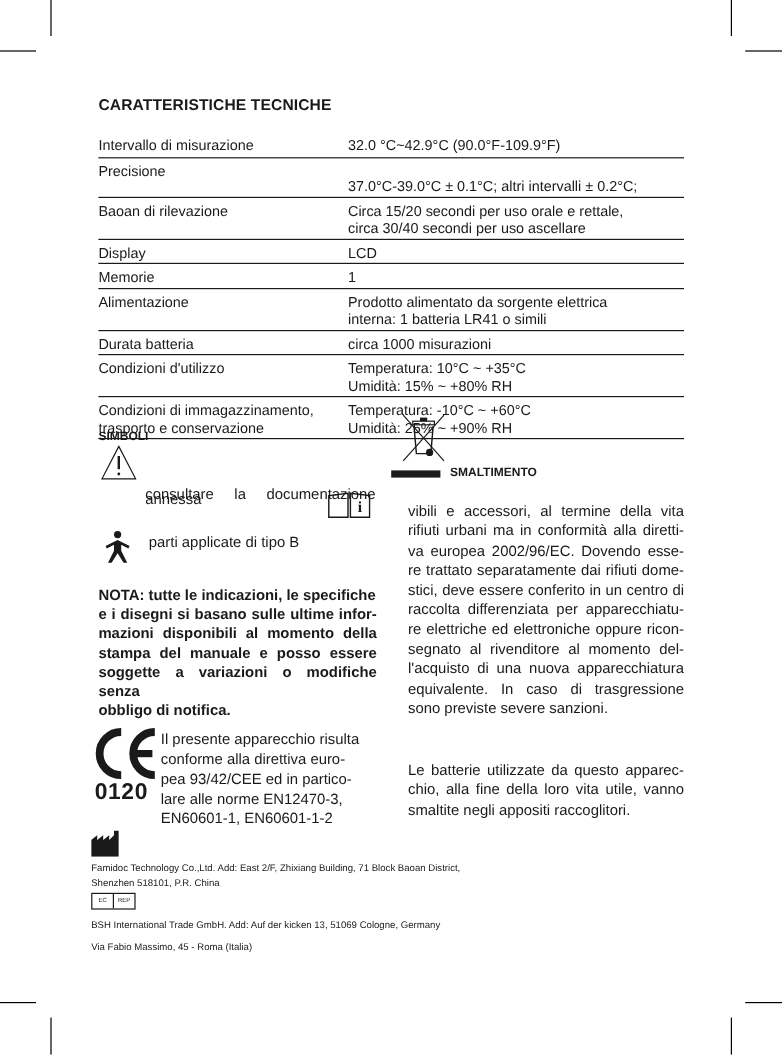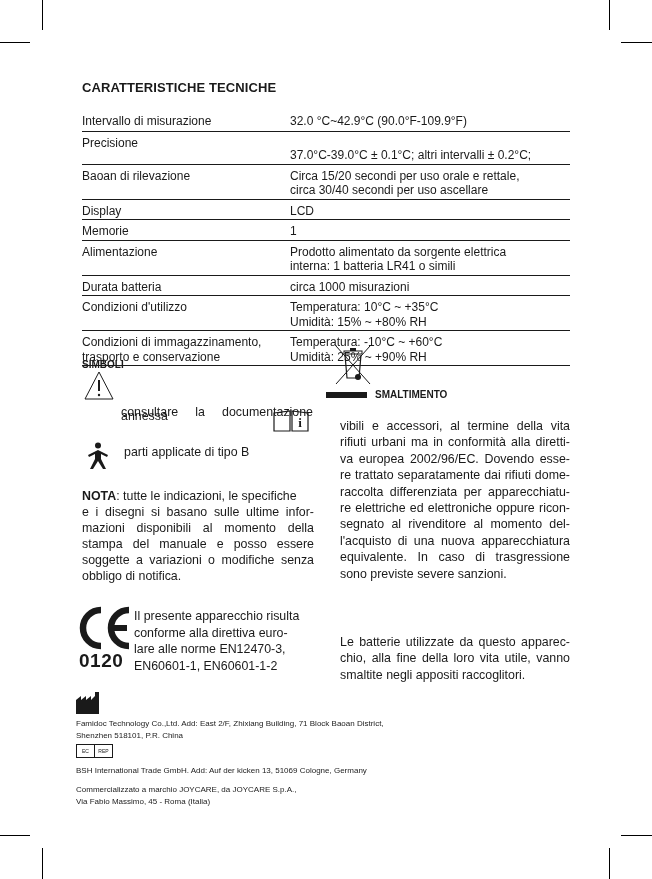--- a/index.html
+++ b/index.html
@@ -104,58 +104,60 @@
   <path d="M19,1 L35,3 L35,21 L19,21 Z" fill="none" stroke="#1a1a1a" stroke-width="1.2"></path>
   <text x="27" y="17" font-size="13" font-weight="bold" text-anchor="middle" font-family="Liberation Serif, serif" fill="#1a1a1a">i</text>
 </svg>
 
 <svg class="icon" style="left:87px;top:442px;" width="22" height="28" viewBox="0 0 22 28">
   <circle cx="11" cy="3.5" r="3" fill="#1a1a1a"></circle>
   <path d="M1,13 L11,8 L21,13 L20,15 L14,12 L14,17 L19,27 L16,27 L11,19 L6,27 L3,27 L8,17 L8,12 L2,15 Z" fill="#1a1a1a"></path>
 </svg>
 <div class="sect" style="left:124px;top:444px;">parti applicate di tipo B</div>
 
-<div class="sect just" style="left:82px;top:488px;width:232px;">
+<div class="sect just" style="left:82px;top:488px;width:232px;font-weight:bold;">
   <div><b>NOTA</b><span>: tutte le indicazioni, le specifiche</span></div>
   <div class="jl" style="text-align-last:justify">e i disegni si basano sulle ultime infor-</div>
   <div style="text-align:justify;text-align-last:justify">mazioni disponibili al momento della</div>
   <div style="text-align:justify;text-align-last:justify">stampa del manuale e posso essere</div>
   <div style="text-align:justify;text-align-last:justify">soggette a variazioni o modifiche senza</div>
   <div>obbligo di notifica.</div>
 </div>
 
 <svg class="icon" style="left:77px;top:606px;" width="56" height="44" viewBox="0 0 56 44">
   <path d="M24,4 A18,18 0 1,0 24,40" fill="none" stroke="#1a1a1a" stroke-width="6.5"></path>
   <path d="M52,4 A18,18 0 1,0 52,40" fill="none" stroke="#1a1a1a" stroke-width="6.5"></path>
   <rect x="33" y="19" width="17" height="6" fill="#1a1a1a"></rect>
 </svg>
 <div class="sect" style="left:79px;top:650px;font-size:19px;font-weight:bold;letter-spacing:0.5px;line-height:22px;">0120</div>
 <div class="sect" style="left:134px;top:608px;line-height:16.6px;">
   <div>Il presente apparecchio risulta</div>
   <div>conforme alla direttiva euro-</div>
+  <div>pea 93/42/CEE ed in partico-</div>
   <div>lare alle norme EN12470-3,</div>
   <div>EN60601-1, EN60601-1-2</div>
 </div>
 
 <svg class="icon" style="left:333px;top:344px;" width="40" height="42" viewBox="0 0 40 42">
   <line x1="3" y1="2" x2="37" y2="40" stroke="#1a1a1a" stroke-width="1"></line>
   <line x1="37" y1="2" x2="3" y2="40" stroke="#1a1a1a" stroke-width="1"></line>
   <rect x="11" y="7" width="18" height="3" fill="none" stroke="#1a1a1a" stroke-width="1"></rect>
   <rect x="17" y="4" width="6" height="3" fill="#1a1a1a"></rect>
   <path d="M12,11 L14,34 L26,34 L28,11" fill="none" stroke="#1a1a1a" stroke-width="1.2"></path>
   <circle cx="25" cy="33" r="3" fill="#1a1a1a"></circle>
 </svg>
 <div class="icon" style="left:326px;top:392px;width:41px;height:6px;background:#1a1a1a;"></div>
 <div class="sect sect-title" style="left:375px;top:387px;">SMALTIMENTO</div>
 
 <div class="sect" style="left:340px;top:418px;width:230px;line-height:16.4px;">
   <div style="text-align:justify;text-align-last:justify">vibili e accessori, al termine della vita</div>
   <div style="text-align:justify;text-align-last:justify">rifiuti urbani ma in conformità alla diretti-</div>
   <div style="text-align:justify;text-align-last:justify">va europea 2002/96/EC. Dovendo esse-</div>
   <div style="text-align:justify;text-align-last:justify">re trattato separatamente dai rifiuti dome-</div>
+  <div style="text-align:justify;text-align-last:justify">stici, deve essere conferito in un centro di</div>
   <div style="text-align:justify;text-align-last:justify">raccolta differenziata per apparecchiatu-</div>
   <div style="text-align:justify;text-align-last:justify">re elettriche ed elettroniche oppure ricon-</div>
   <div style="text-align:justify;text-align-last:justify">segnato al rivenditore al momento del-</div>
   <div style="text-align:justify;text-align-last:justify">l'acquisto di una nuova apparecchiatura</div>
   <div style="text-align:justify;text-align-last:justify">equivalente. In caso di trasgressione</div>
   <div>sono previste severe  sanzioni.</div>
 </div>
 
 <div class="sect" style="left:340px;top:634px;width:230px;line-height:16.4px;">
   <div style="text-align:justify;text-align-last:justify">Le batterie utilizzate da questo apparec-</div>
@@ -171,15 +173,14 @@
   <div>Shenzhen 518101, P.R. China</div>
 </div>
 
 <div class="icon" style="left:76px;top:744px;width:35px;height:12px;border:1px solid #1a1a1a;display:flex;font-size:5px;line-height:12px;">
   <span style="width:17px;text-align:center;border-right:1px solid #1a1a1a;">EC</span>
   <span style="flex:1;text-align:center;">REP</span>
 </div>
 <div class="small" style="left:76px;top:765px;">BSH International Trade GmbH. Add: Auf der kicken 13, 51069 Cologne, Germany</div>
 
 <div class="small" style="left:76px;top:784px;">
-  <div>Commercializzato a marchio JOYCARE, da JOYCARE S.p.A.,</div>
   <div>Via Fabio Massimo, 45 - Roma (Italia)</div>
 </div>
 
 </body></html>

